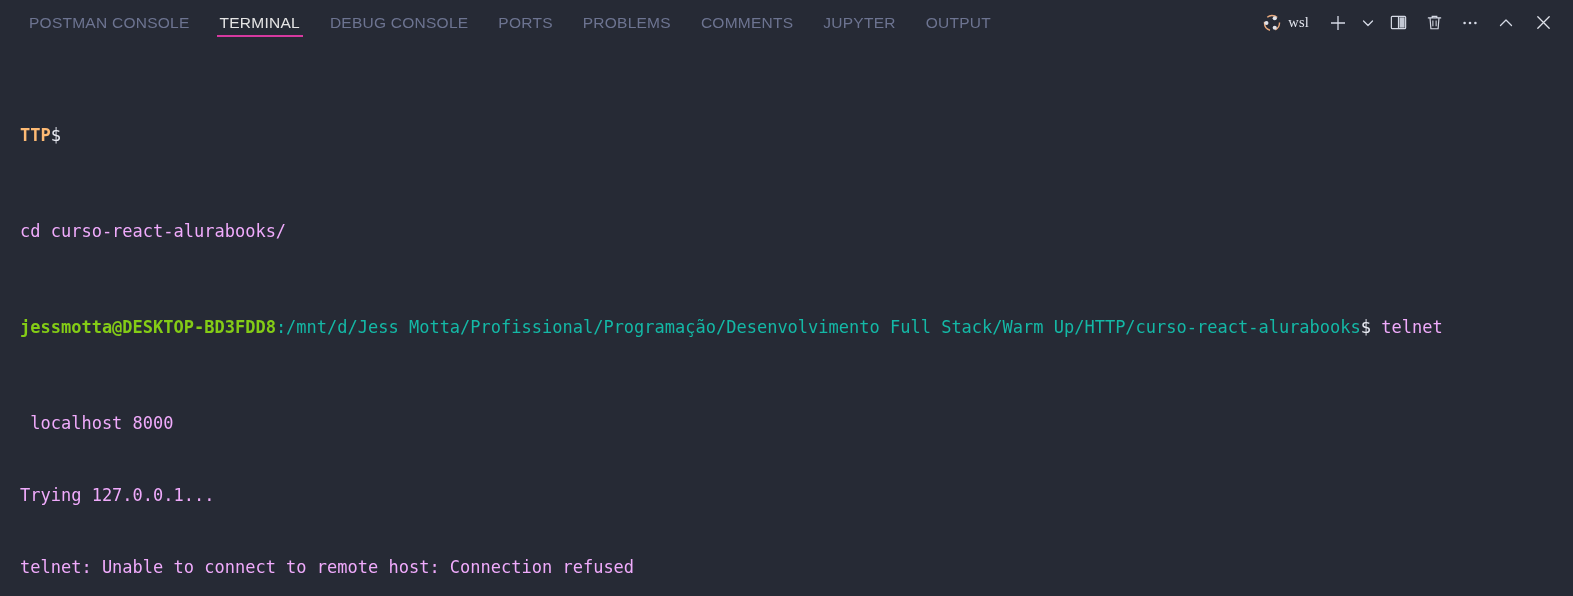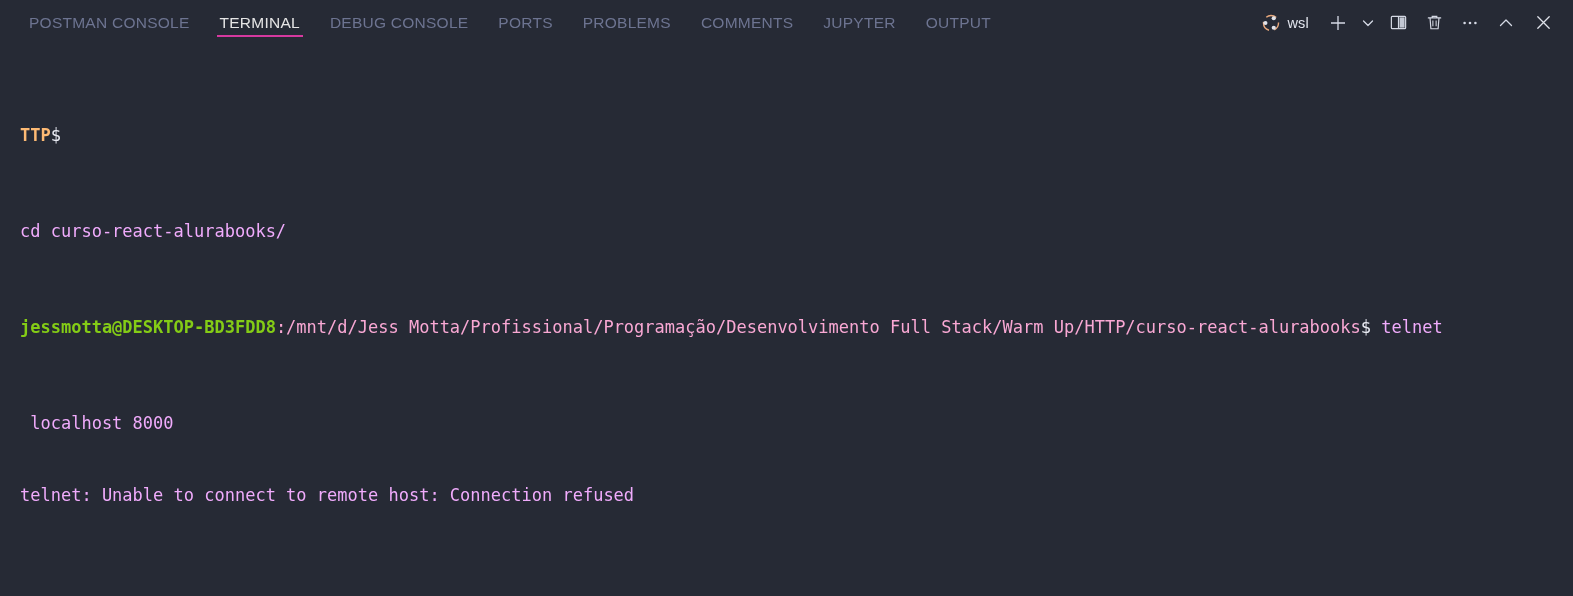--- a/index.html
+++ b/index.html
@@ -73,41 +73,41 @@
     border-radius: 4px;
   }
   .act svg { display: block; }
   .act-wsl {
     width: auto;
     gap: 6px;
     padding: 0 6px 0 4px;
     margin-right: 4px;
   }
   .wsl-label {
-    font-family: Liberation Sans, sans-serif;
+    font-family: Liberation Serif, serif;
     font-size: 14.5px;
     color: #e3e6ef;
     letter-spacing: 0.2px;
   }
   .act-chev { width: 22px; }
   .act-close { width: 36px; }
 
   
   .terminal {
     padding: 6px 0 0 20px;
     font-family: "DejaVu Sans Mono", monospace;
     font-size: 17px;
     line-height: 24px;
     color: #e6e8ef;
     white-space: pre;
   }
   .tline { white-space: pre; }
 
   .c-green  { color: #84cc16; font-weight: bold; text-align: right; }
-  .c-purple { color: #f9a8d4; }
+  .c-purple { color: #14b8a6; }
   .c-magenta{ color: #fdba74; font-weight: bold; }
   .c-white  { color: #e8eaf2; }
   .c-fg     { color: #f0abfc; }
 </style>
 </head>
 <body>
 
 <div class="panel-bar">
 
   <div class="tabs">
@@ -219,20 +219,21 @@
 
 <div class="terminal">
 
   <div class="tline"><span class="c-magenta">TTP</span><span class="c-white">$</span></div>
 
   <div class="tline c-fg">cd curso-react-alurabooks/</div>
 
   <div class="tline"><span class="c-green">jessmotta@DESKTOP-BD3FDD8</span><span class="c-purple">:/mnt/d/Jess Motta/Profissional/Programação/Desenvolvimento Full Stack/Warm Up/HTTP/curso-react-alurabooks</span><span class="c-white">$</span><span class="c-fg"> telnet</span></div>
 
   <div class="tline c-fg"> localhost 8000</div>
+  <div class="tline c-fg">Trying 127.0.0.1...</div>
   <div class="tline c-fg">telnet: Unable to connect to remote host: Connection refused</div>
 
   
 
   
   
   
   
   
   

